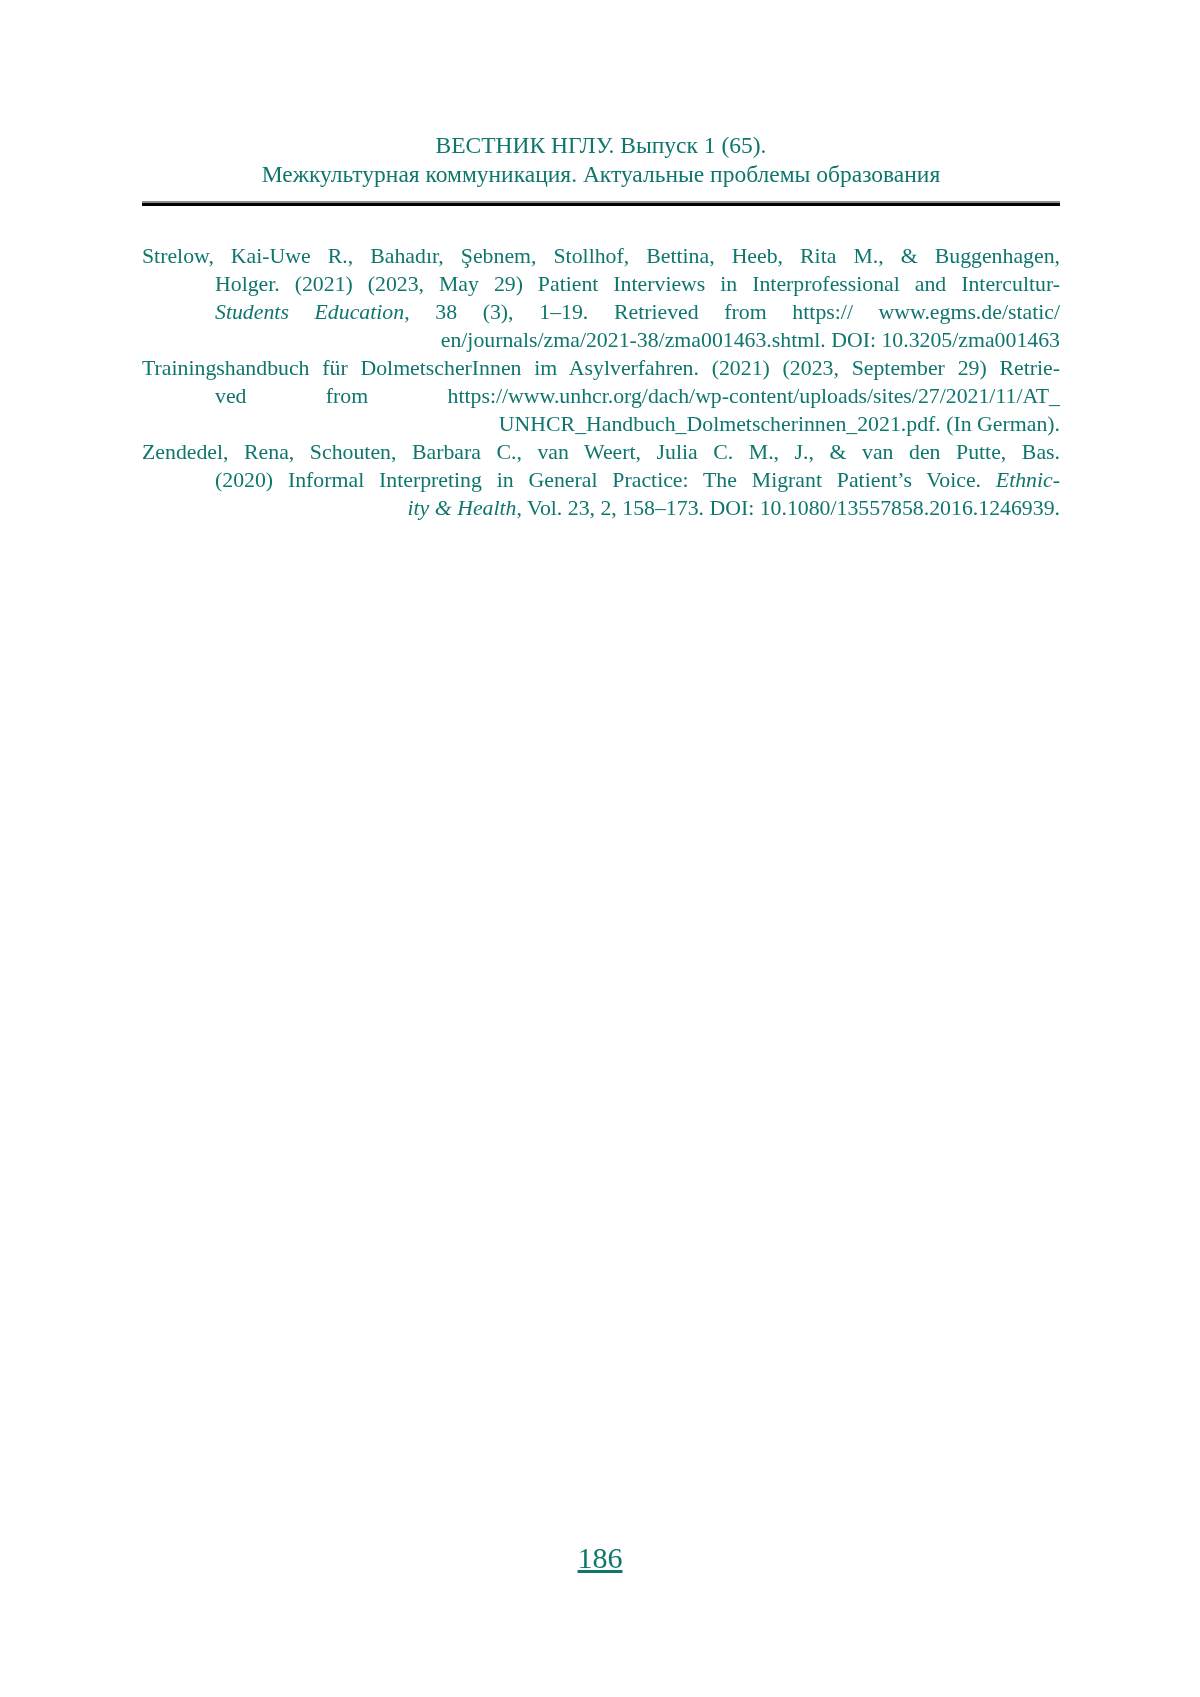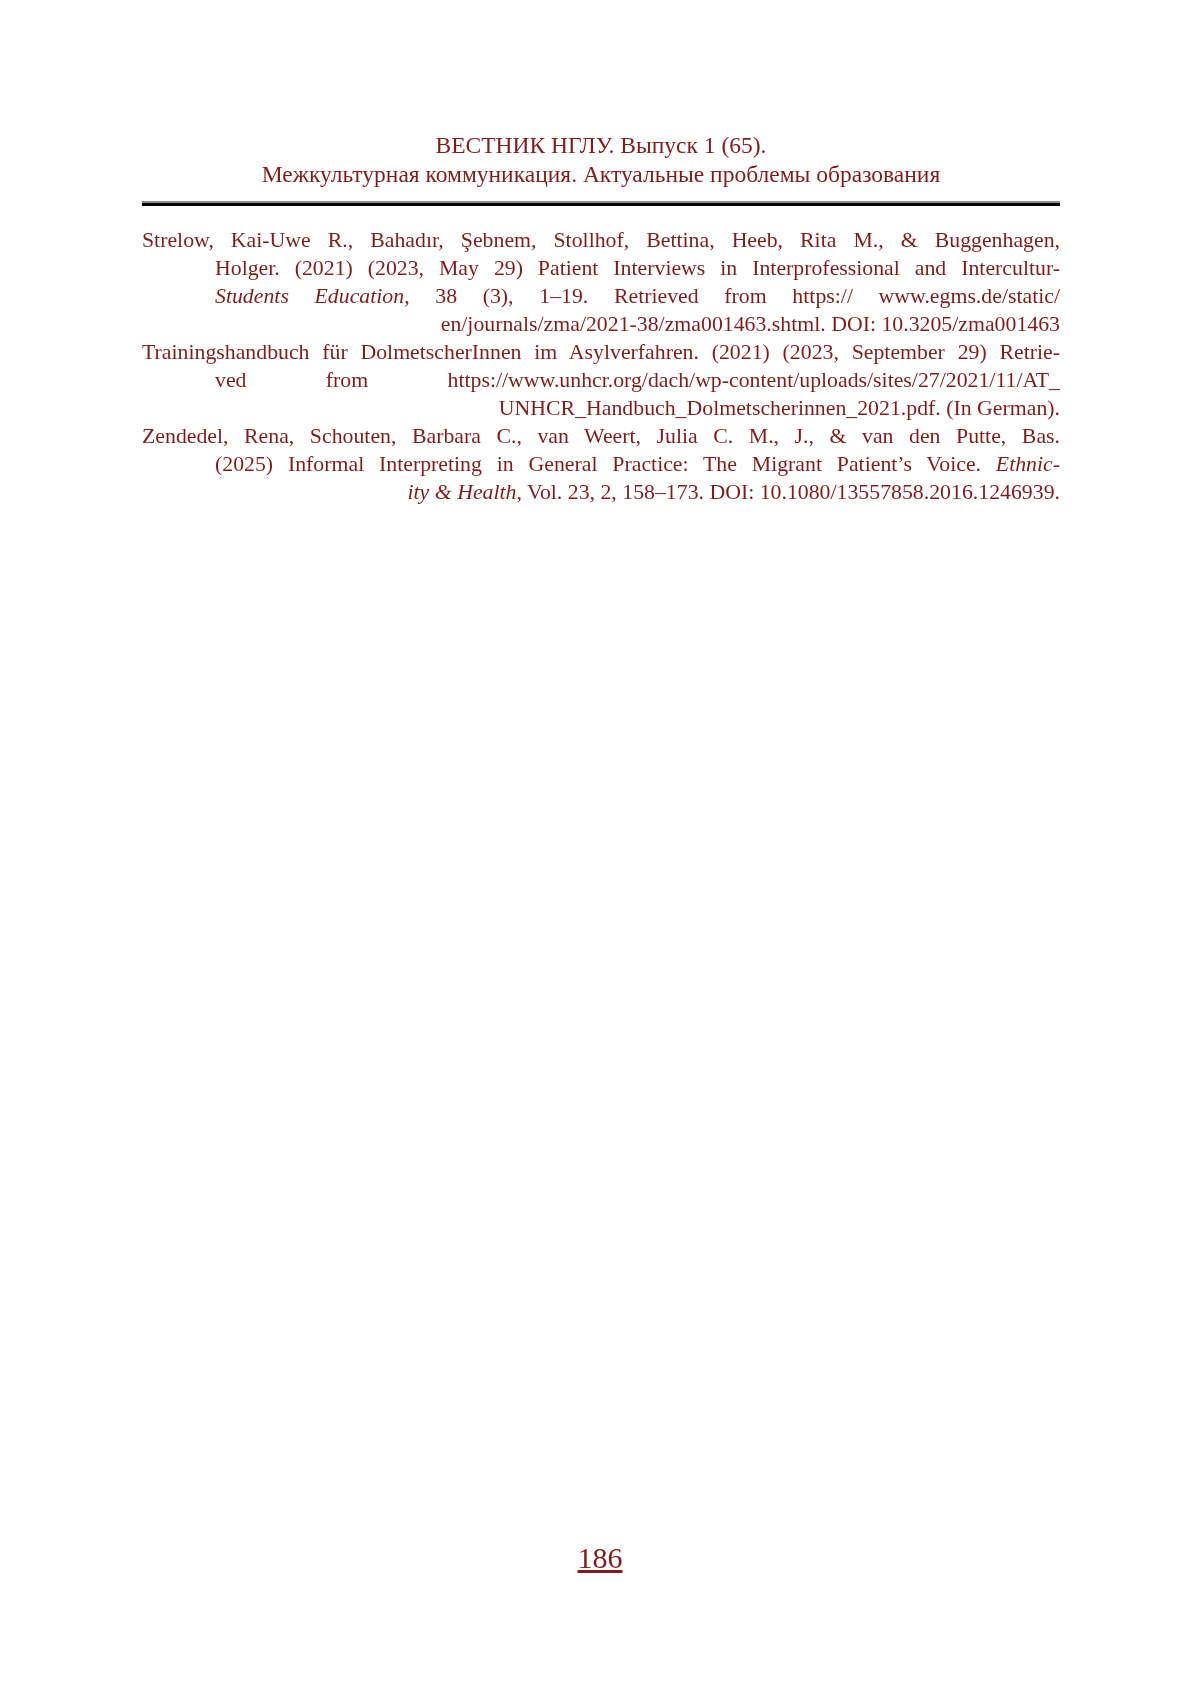--- a/index.html
+++ b/index.html
@@ -6,41 +6,41 @@
     margin: 0;
     padding: 0;
     background: #ffffff;
   }
   .page {
     position: relative;
     width: 1200px;
     height: 1697px;
     background: #ffffff;
     font-family: "Liberation Serif", "DejaVu Serif", serif;
-    color: #7f1d1d;
+    color: #0f766e;
     overflow: hidden;
   }
   .content {
     position: absolute;
     left: 142px;
     top: 131px;
     width: 918px;
   }
   .journal-header {
     text-align: center;
     font-size: 23.5px;
     line-height: 29px;
   }
   .header-rule {
     height: 5px;
     margin-top: 12px;
     background: linear-gradient(to bottom, #8d8d8d 0%, #8d8d8d 30%, #000000 30%, #000000 100%);
   }
   .references {
-    margin-top: 20px;
+    margin-top: 36px;
   }
   .ref-line {
     font-size: 21.8px;
     line-height: 28px;
     text-align: right;
     overflow: hidden;
     white-space: normal;
   }
   .ref-line.justified {
     text-align: justify;
@@ -77,19 +77,19 @@
           <div class="ref-line justified indent"><i>Students Education</i><span>, 38 (3), 1–19. Retrieved from https:// www.egms.de/static/</span></div>
           <div class="ref-line indent"><span>en/journals/zma/2021-38/zma001463.shtml. DOI: 10.3205/zma001463</span></div>
         </div>
         <div class="reference">
           <div class="ref-line justified"><span>Trainingshandbuch für DolmetscherInnen im Asylverfahren. (2021) (2023, September 29) Retrie-</span></div>
           <div class="ref-line justified indent"><span>ved from https://www.unhcr.org/dach/wp-content/uploads/sites/27/2021/11/AT_</span></div>
           <div class="ref-line indent"><span>UNHCR_Handbuch_Dolmetscherinnen_2021.pdf. (In German).</span></div>
         </div>
         <div class="reference">
           <div class="ref-line justified"><span>Zendedel, Rena, Schouten, Barbara C., van Weert, Julia C. M., J., &amp; van den Putte, Bas.</span></div>
-          <div class="ref-line justified indent"><span>(2025) Informal Interpreting in General Practice: The Migrant Patient’s Voice. </span><i>Ethnic-</i></div>
+          <div class="ref-line justified indent"><span>(2020) Informal Interpreting in General Practice: The Migrant Patient’s Voice. </span><i>Ethnic-</i></div>
           <div class="ref-line indent"><i>ity &amp; Health</i><span>, Vol. 23, 2, 158–173. DOI: 10.1080/13557858.2016.1246939.</span></div>
         </div>
       </div>
   </div>
   <div class="page-number">186</div>
 </div>
 
 </body></html>

